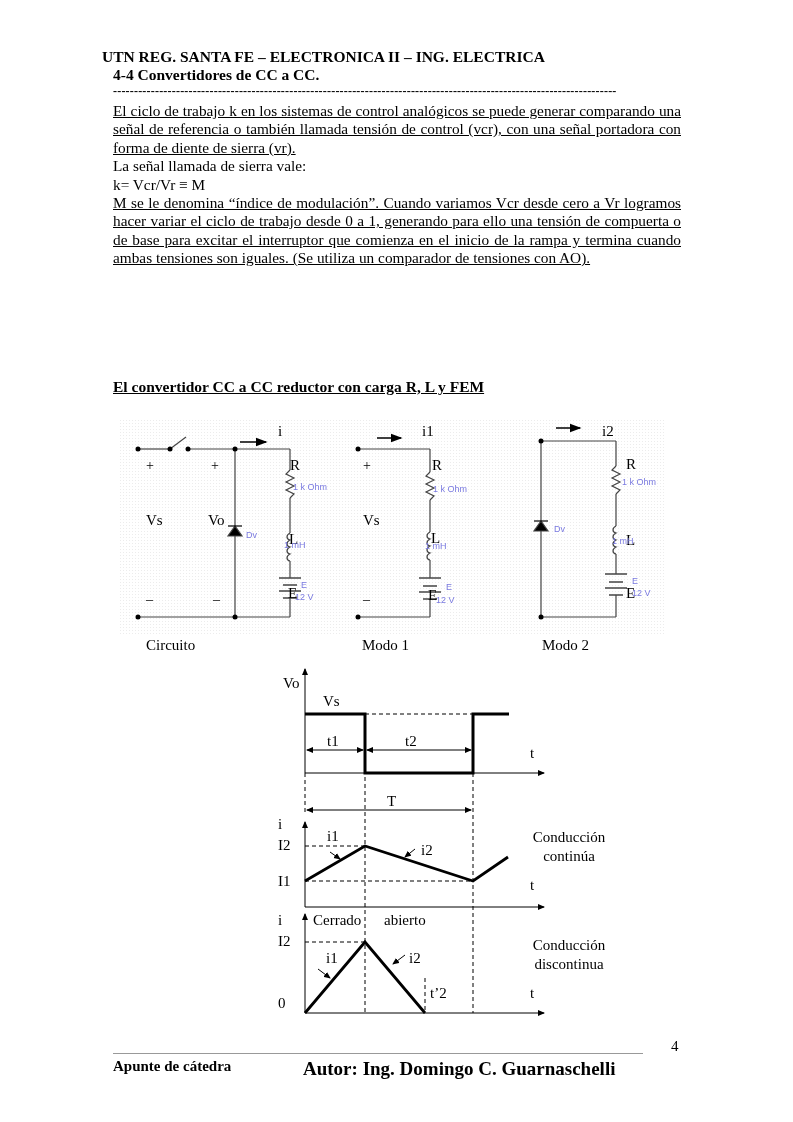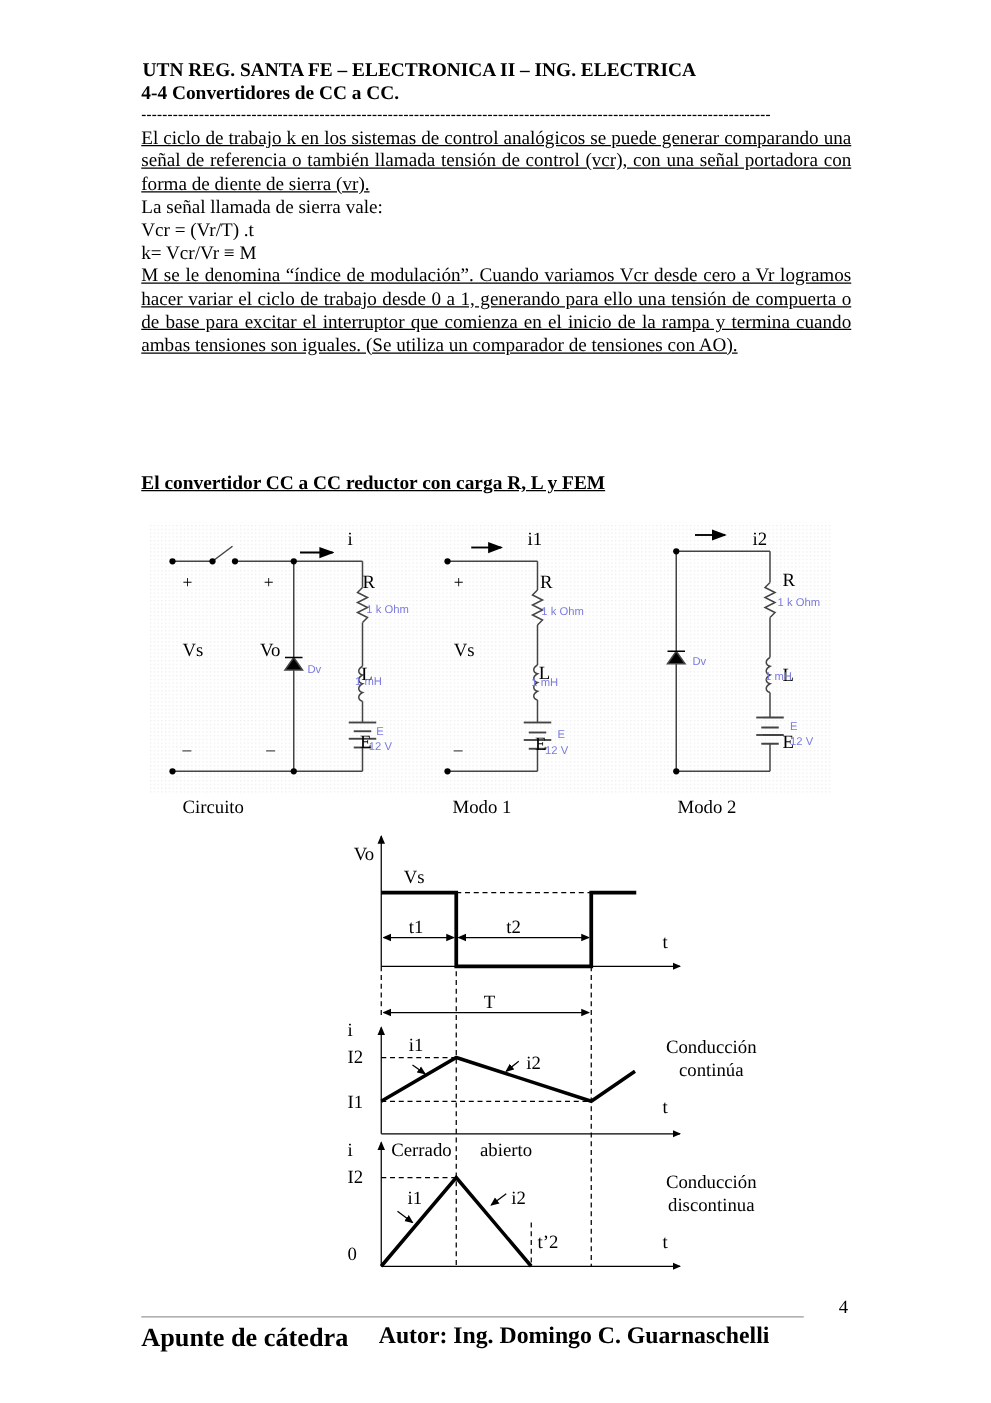--- a/index.html
+++ b/index.html
@@ -9,35 +9,34 @@
   .hdr { font-weight: bold; font-size: 15.5px; line-height: 18px; }
   .sep { left: 113px; top: 86px; font-size: 12px; letter-spacing: 0.2px; white-space: nowrap; overflow: hidden; width: 560px; font-weight: bold; line-height: 10px;}
   .body-text { left: 113px; top: 102px; width: 568px; font-size: 15.3px; line-height: 18.4px; }
   .body-text p { margin: 0; }
   .just { text-align: justify; text-align-last: left; text-decoration: underline; }
   .section-title { left: 113px; top: 378px; font-size: 15.5px; font-weight: bold; text-decoration: underline; }
   svg text { font-family: "Liberation Serif", "DejaVu Serif", serif; }
   .blue { font-family: "Liberation Sans", "DejaVu Sans", sans-serif; fill: #7a7ae0; font-size: 9px; }
   .cap { font-size: 15px; }
   .footer-line { left: 113px; top: 1053px; width: 530px; height: 0; border-top: 1px solid #999; }
-  .footer-left { left: 113px; top: 1058px; font-weight: bold; font-size: 21px; }
+  .footer-left { left: 113px; top: 1058px; font-weight: bold; font-size: 15px; }
   .footer-right { left: 303px; top: 1058px; font-weight: bold; font-size: 19px; }
   .page-num { left: 671px; top: 1038px; font-size: 15px; }
 </style>
 </head>
 <body>
 
-<div class="abs hdr" style="left:114px; top:48px;">UTN REG. SANTA FE – ELECTRONICA II – ING. ELECTRICA</div>
+<div class="abs hdr" style="left:102px; top:48px;">UTN REG. SANTA FE – ELECTRONICA II – ING. ELECTRICA</div>
 <div class="abs hdr" style="left:113px; top:66px;">4-4 Convertidores de CC a CC.</div>
 <div class="abs sep">------------------------------------------------------------------------------------------------------------------------</div>
 
 <div class="abs body-text">
   <p class="just">El ciclo de trabajo k en los sistemas de control analógicos se puede generar comparando una señal de referencia  o también llamada tensión de control (vcr), con una señal portadora con forma de diente de sierra (vr).</p>
   <p>La señal llamada de sierra vale:</p>
-  <p>Vcr = (Vr/T) .t</p>
   <p>k= Vcr/Vr ≡ M</p>
   <p class="just">M se le denomina “índice de modulación”. Cuando variamos Vcr desde cero a Vr logramos hacer variar el ciclo de trabajo desde 0 a 1, generando para ello una tensión de compuerta o de base para excitar el interruptor que comienza en el inicio de la rampa y termina cuando ambas tensiones son iguales. (Se utiliza un comparador de tensiones con AO).</p>
 </div>
 
 <div class="abs section-title">El convertidor CC a CC reductor con carga R, L y FEM</div>
 
 <svg class="abs" style="left:0; top:0;" width="793" height="1122">
   <defs>
     <pattern id="dots" width="3" height="3" patternUnits="userSpaceOnUse">
       <rect width="3" height="3" fill="#ffffff"></rect>

